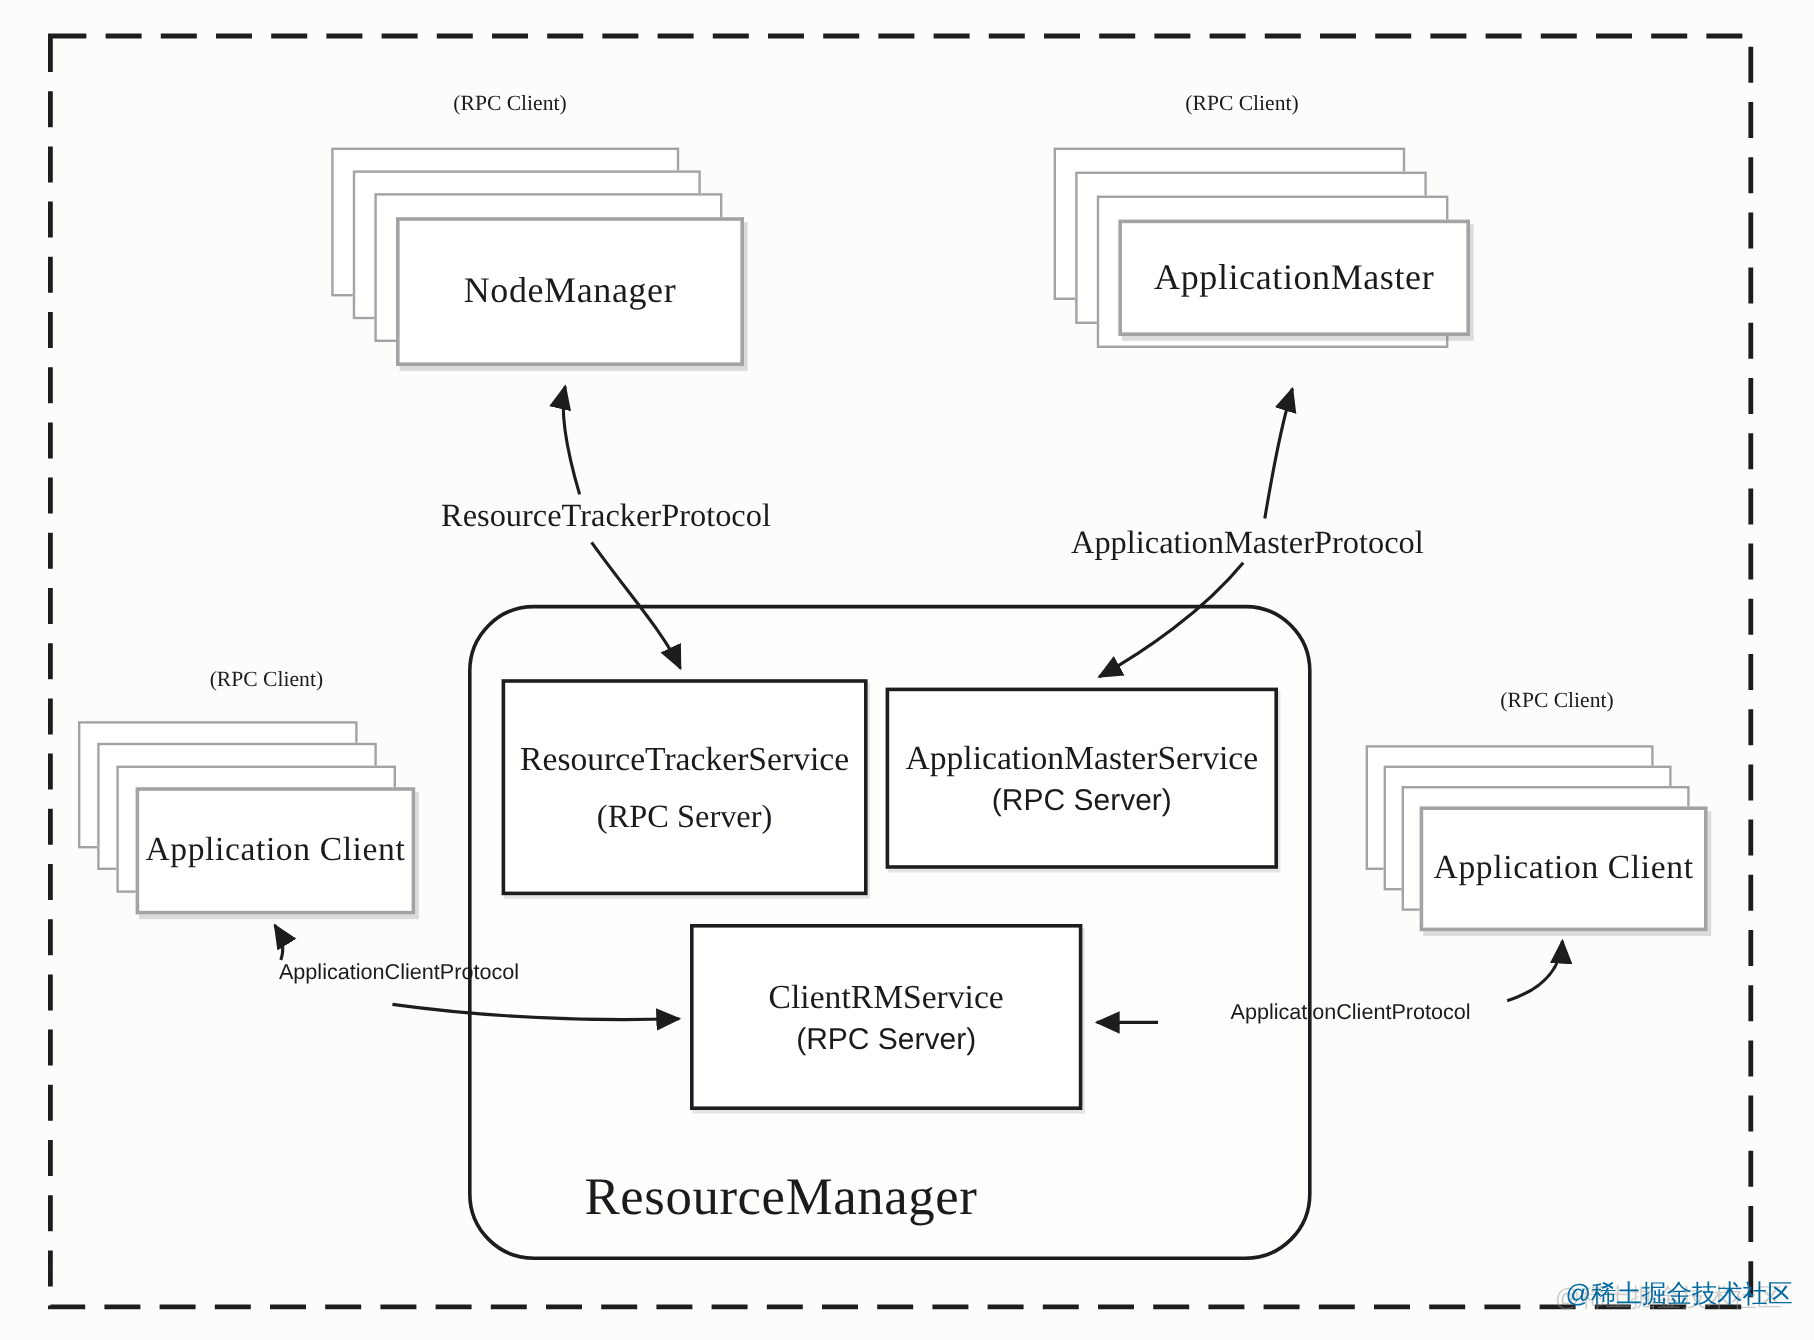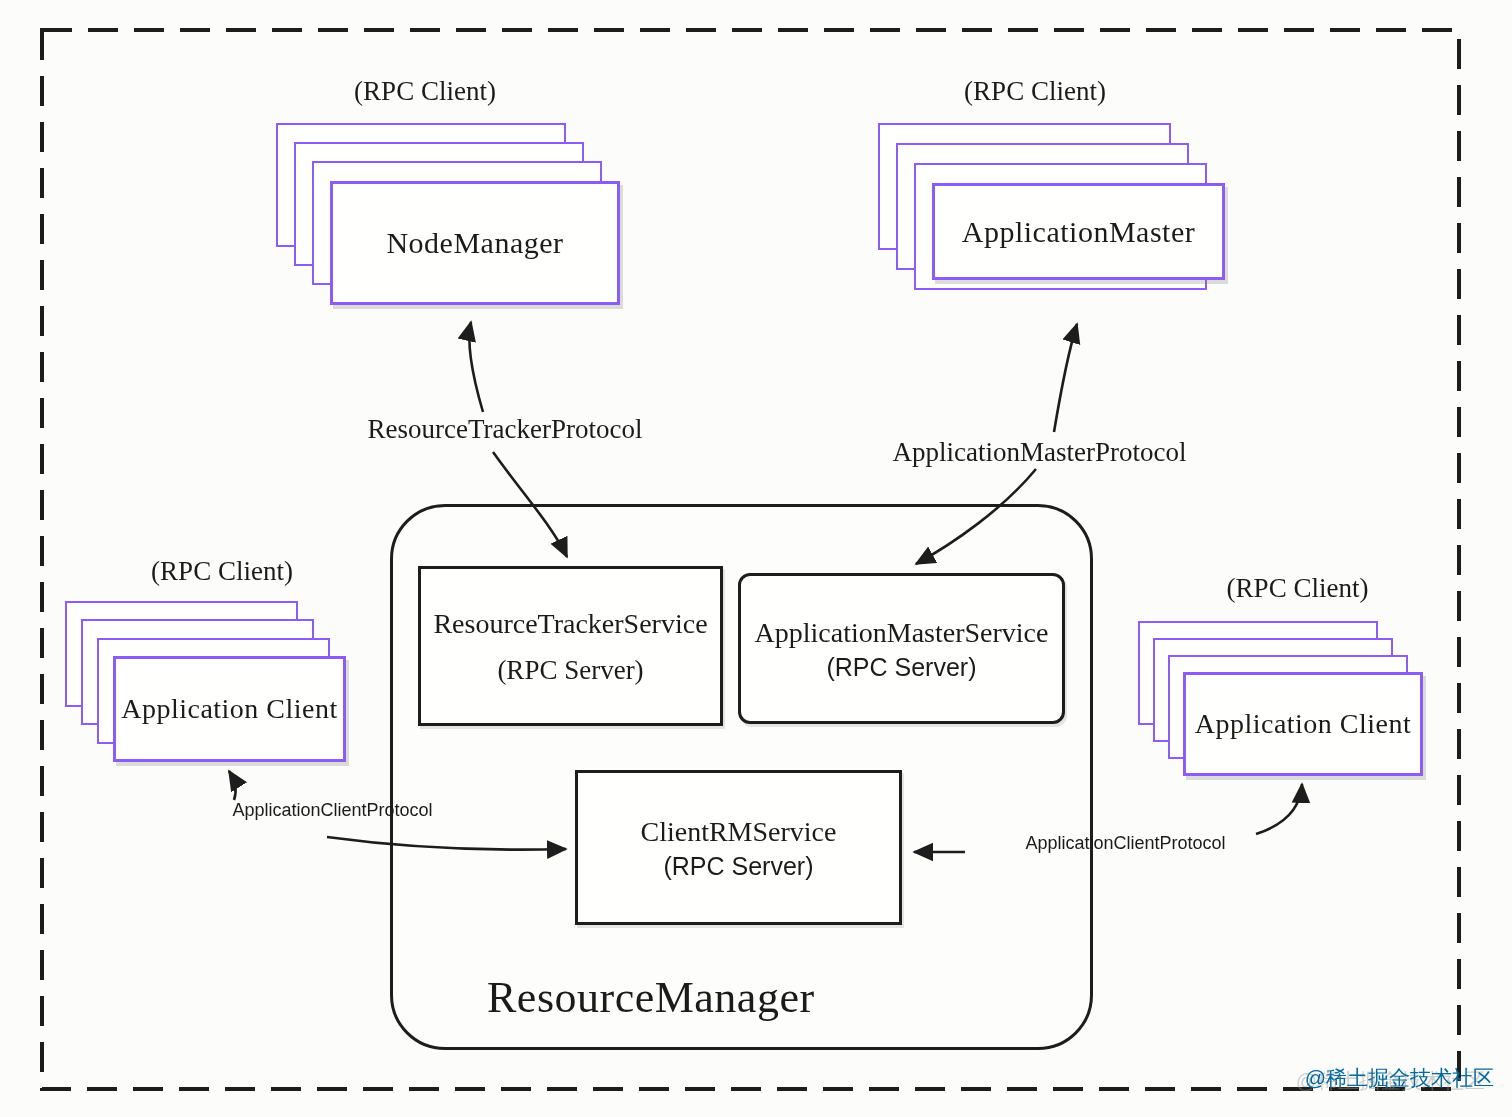--- a/index.html
+++ b/index.html
@@ -10,34 +10,34 @@
     overflow:hidden;
     font-family:"Liberation Serif","DejaVu Serif",serif;
     color:#1b1b1b;
   }
   .arrow-layer{position:absolute;left:0;top:0;width:1512px;height:1117px;z-index:4;pointer-events:none;}
 
   
   .stack-box{
     position:absolute;
     background:#fffffe;
-    border:2px solid #8b5cf6;
+    border:2px solid #a3a3a3;
     box-sizing:border-box;
   }
   .stack-box.front{
     border-width:3px;
     display:flex;align-items:center;justify-content:center;
     box-shadow:3px 4px 0 rgba(120,120,120,.25);
     z-index:3;
   }
   .stack-label{font-size:30px;letter-spacing:.5px;white-space:nowrap;}
 
   .rpc-client-label{
     position:absolute;z-index:3;
-    font-size:27px;text-align:center;white-space:nowrap;
+    font-size:18px;text-align:center;white-space:nowrap;
   }
 
   
   .rm-rect{
     position:absolute;left:390px;top:504px;width:703px;height:546px;
     border:3px solid #1d1d1d;border-radius:55px;
     box-sizing:border-box;background:#fdfdfb;z-index:1;
   }
   .rm-title{
     position:absolute;left:487px;top:972px;width:500px;z-index:2;
@@ -47,22 +47,22 @@
   .service-box{
     position:absolute;z-index:2;
     background:#fffffe;border:3px solid #1d1d1d;box-sizing:border-box;
     display:flex;flex-direction:column;align-items:center;justify-content:center;
     box-shadow:2px 3px 0 rgba(130,130,130,.2);
   }
   .service-box .svc-name{font-size:28px;white-space:nowrap;line-height:1.3;}
   .service-box .svc-sub{font-size:27px;line-height:1.2;}
   .svc-sub.sans{font-family:"Liberation Sans","DejaVu Sans",sans-serif;font-size:25px;}
 
-  #svc-rts{left:418px;top:566px;width:305px;height:160px;gap:11px;}
-  #svc-ams{left:738px;top:573px;width:327px;height:151px;border-radius:12px;}
+  #svc-rts{left:418px;top:566px;width:305px;height:180px;gap:11px;}
+  #svc-ams{left:738px;top:573px;width:327px;height:151px;}
   #svc-crs{left:575px;top:770px;width:327px;height:155px;}
 
   .protocol-label{
     position:absolute;z-index:3;
     font-size:27px;text-align:center;white-space:nowrap;
   }
   .protocol-label.sans{
     font-family:"Liberation Sans","DejaVu Sans",sans-serif;
     font-size:18px;font-weight:500;
   }

